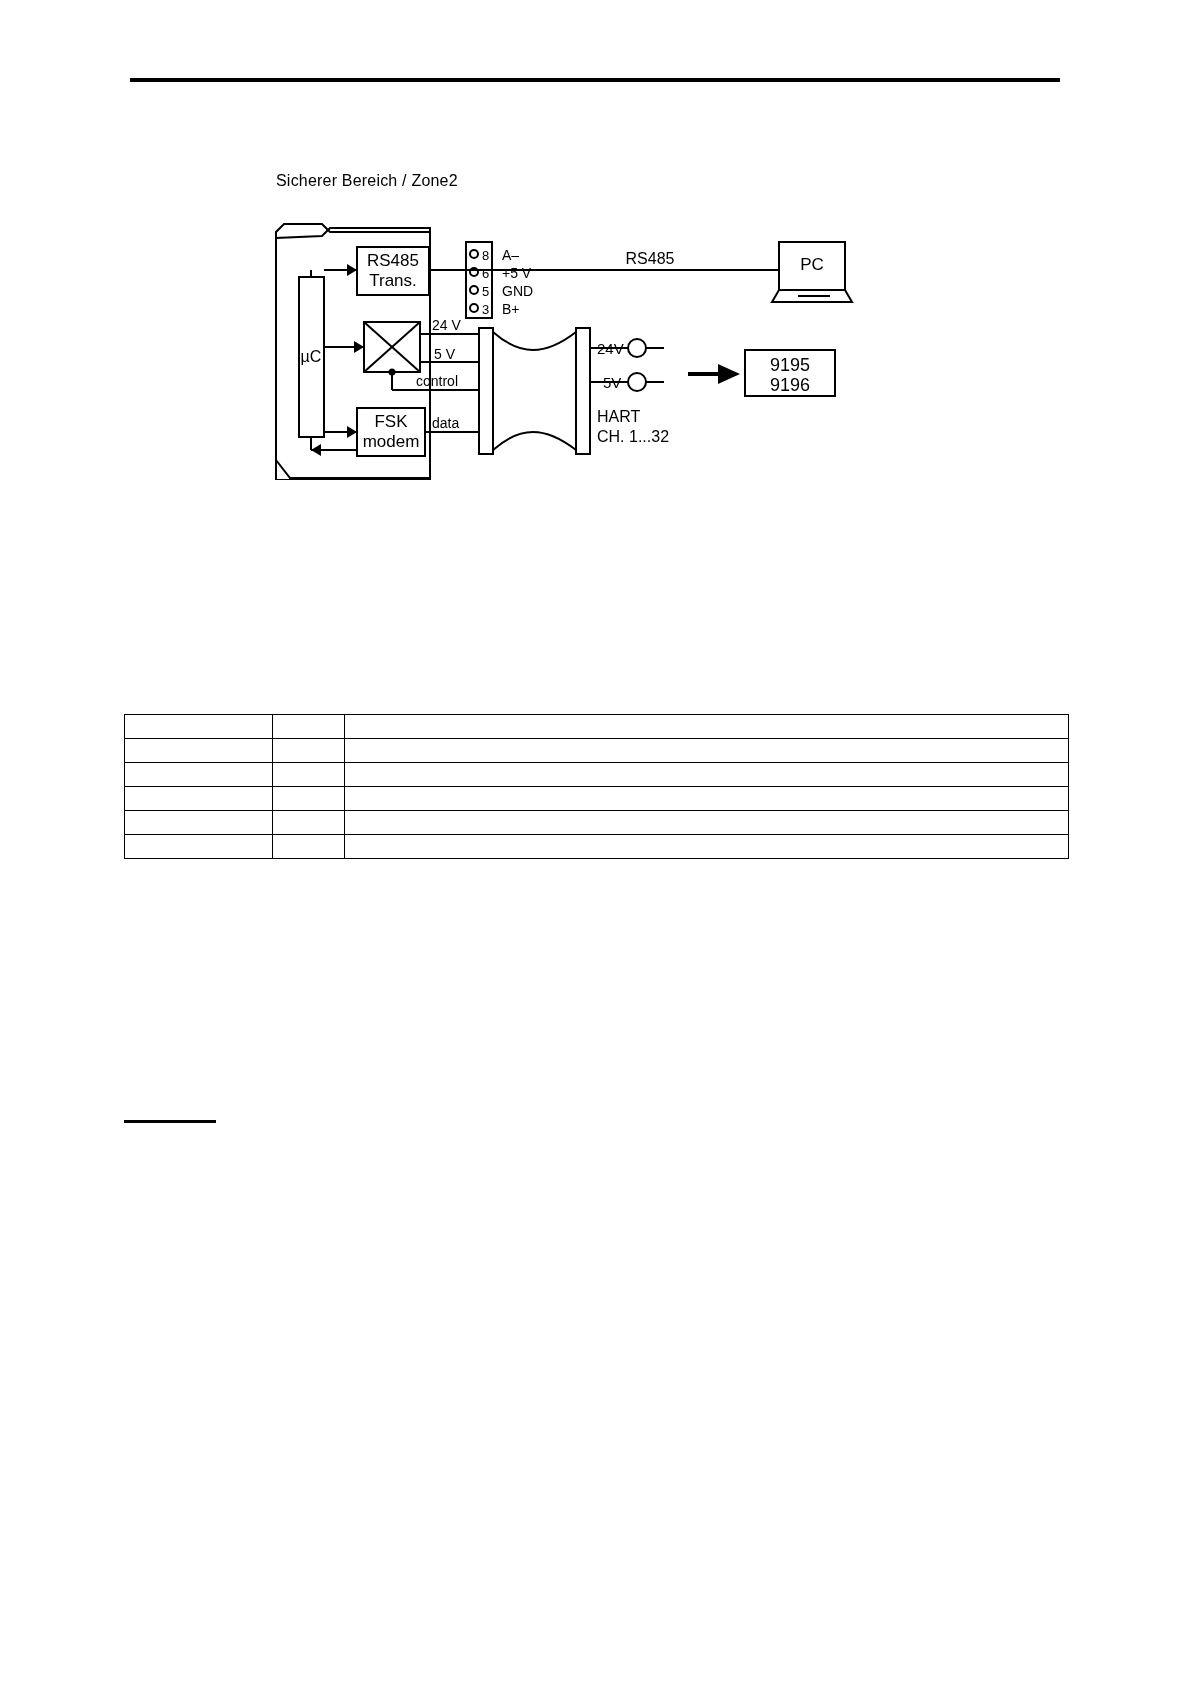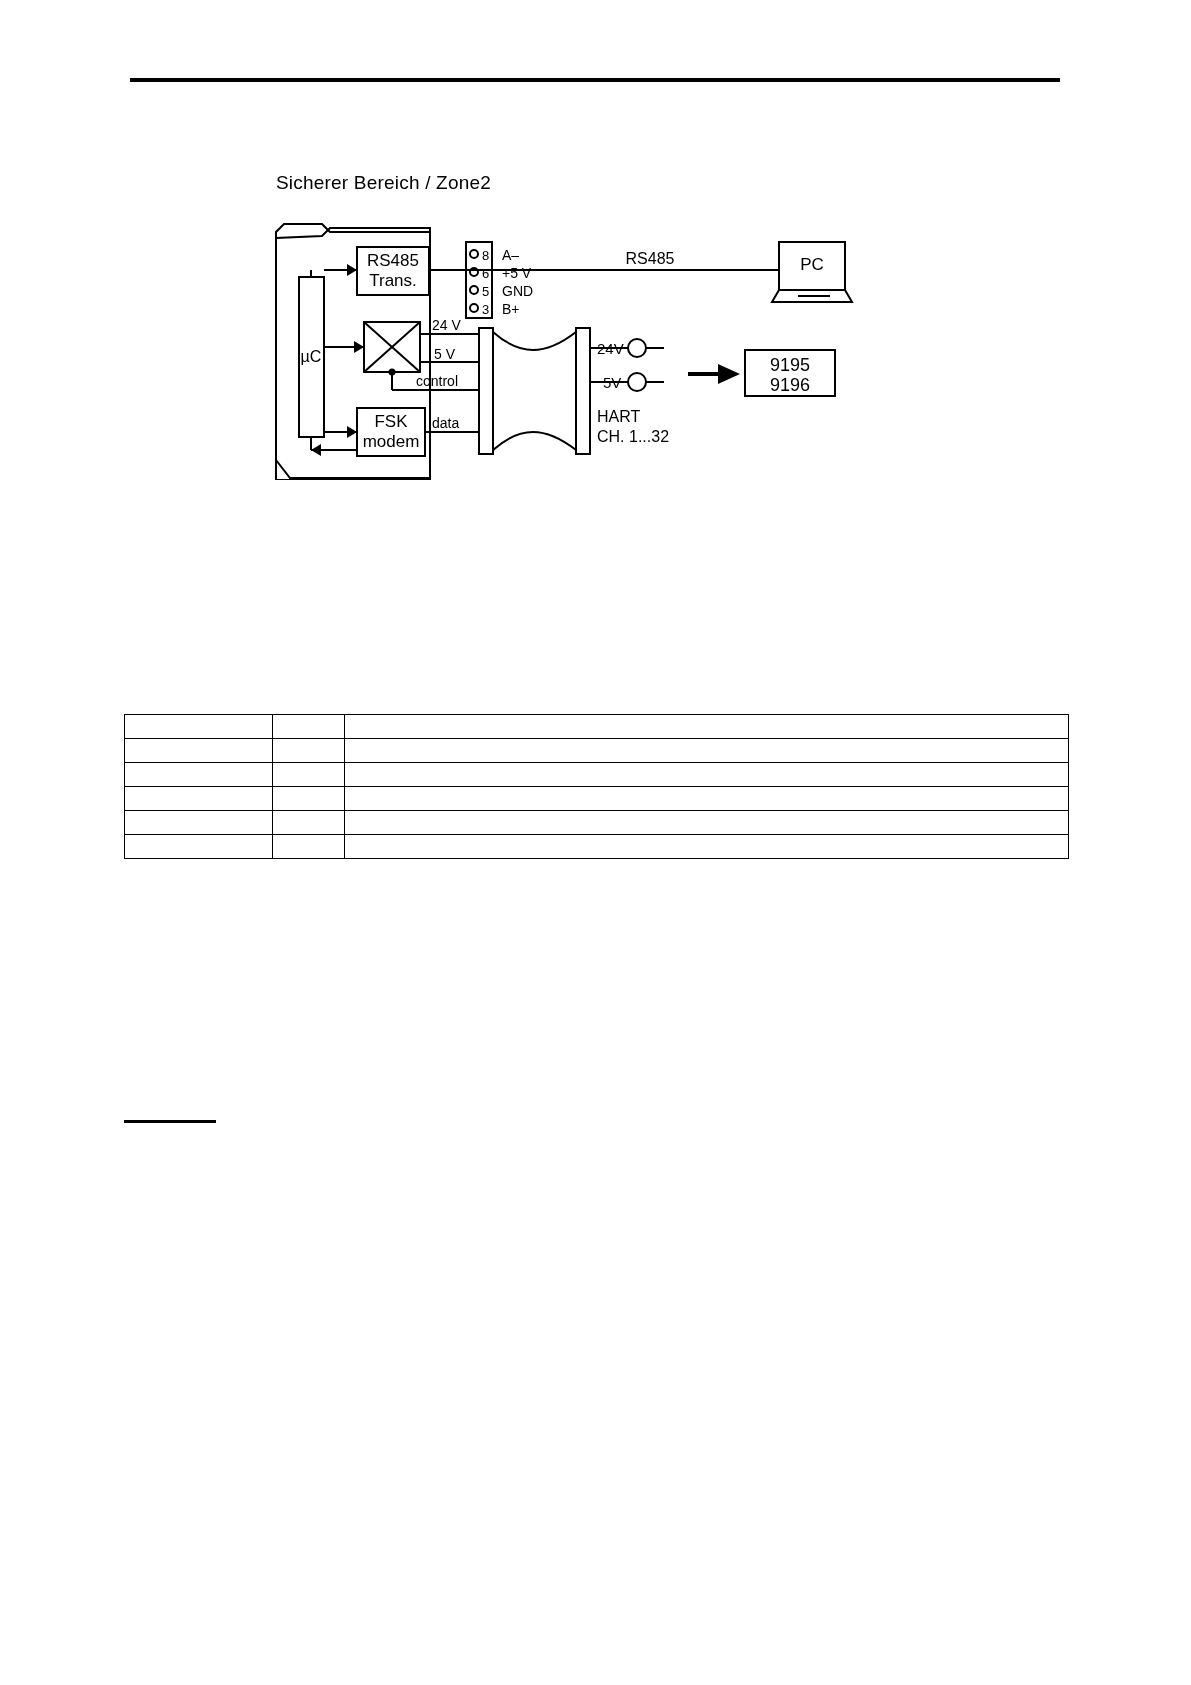--- a/index.html
+++ b/index.html
@@ -31,21 +31,21 @@
     position: absolute;
     left: 0;
     top: 150px;
     width: 1191px;
     height: 360px;
   }
   .diag-title {
     position: absolute;
     left: 276px;
     top: 22px;
-    font-size: 19px;
+    font-size: 16px;
     letter-spacing: 0.2px;
     white-space: nowrap;
   }
 
   
   #spec-table {
     position: absolute;
     left: 124px;
     top: 714px;
     width: 944px;

